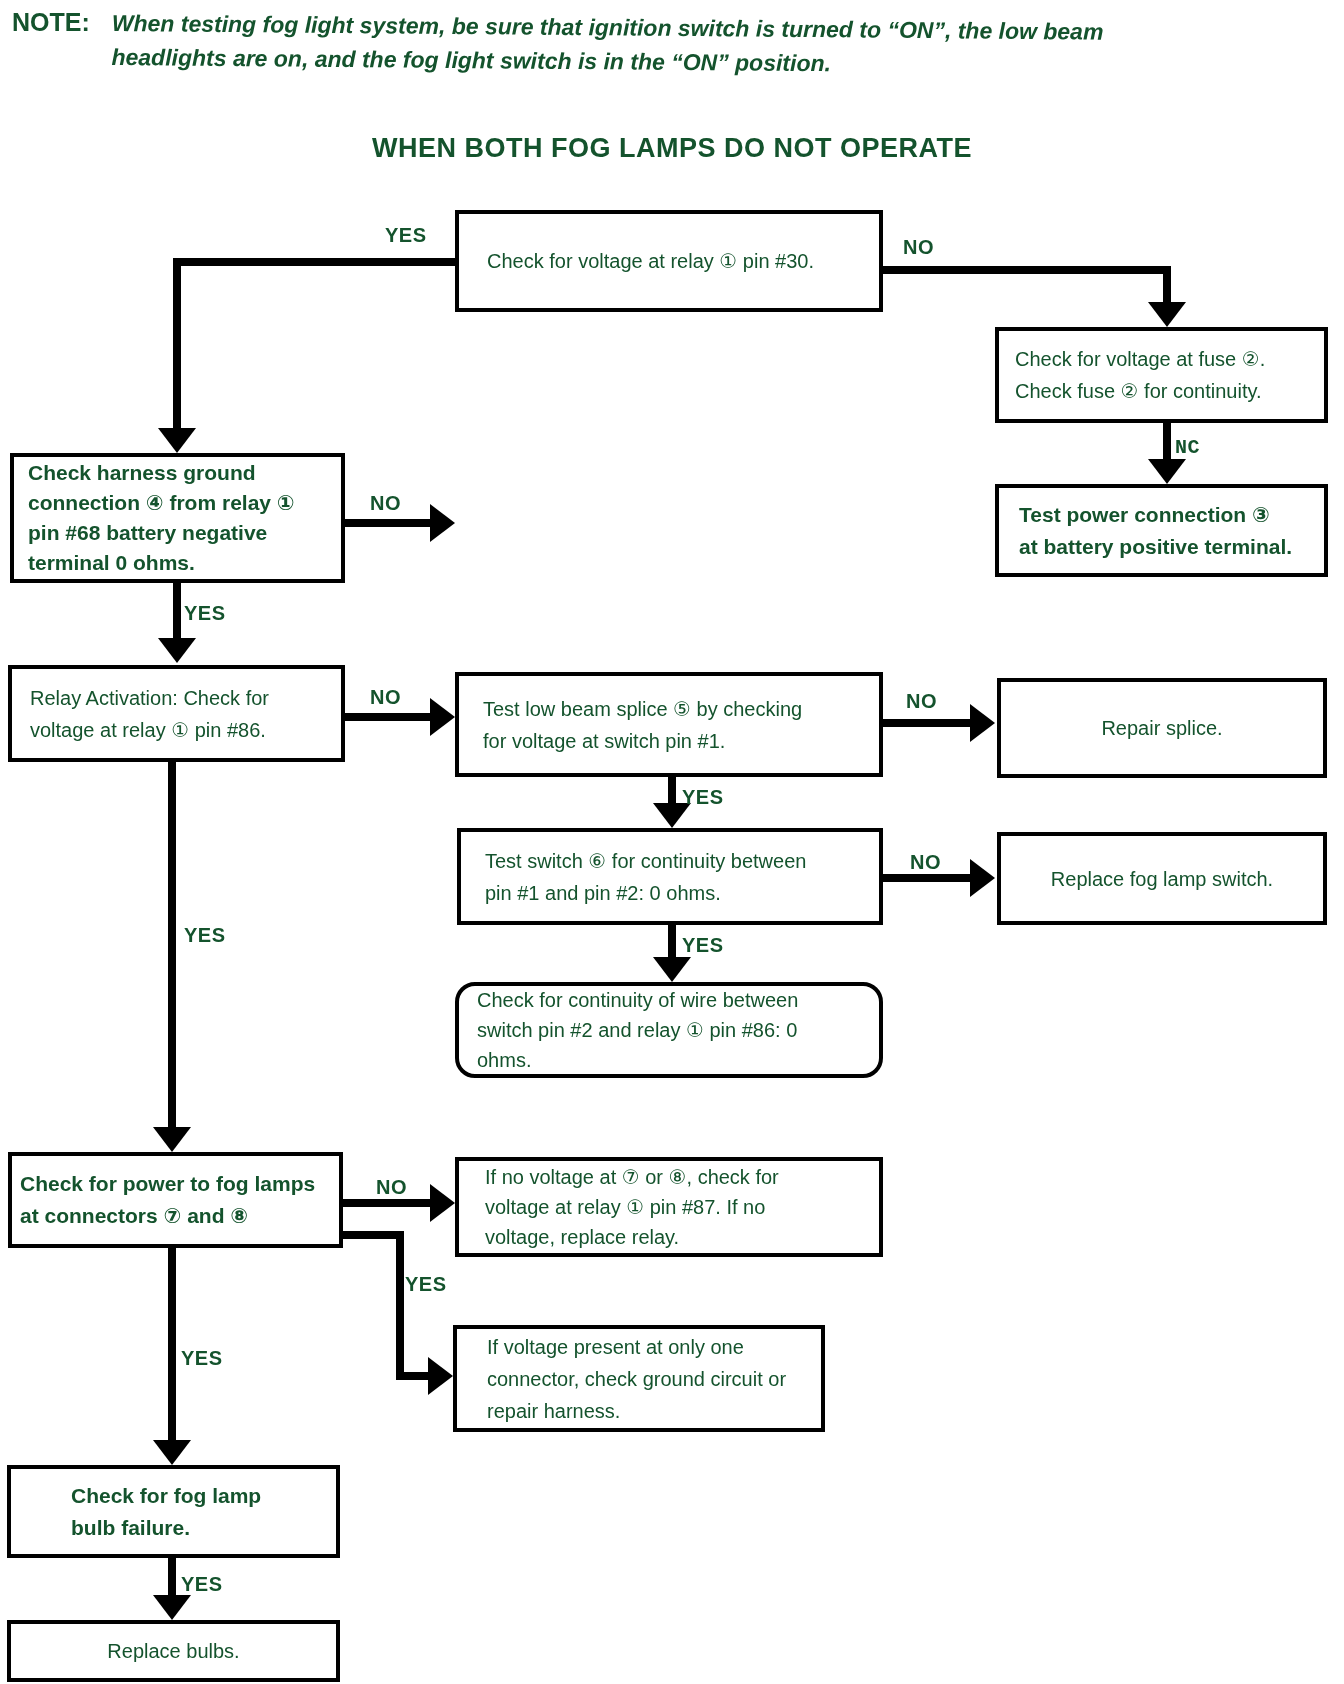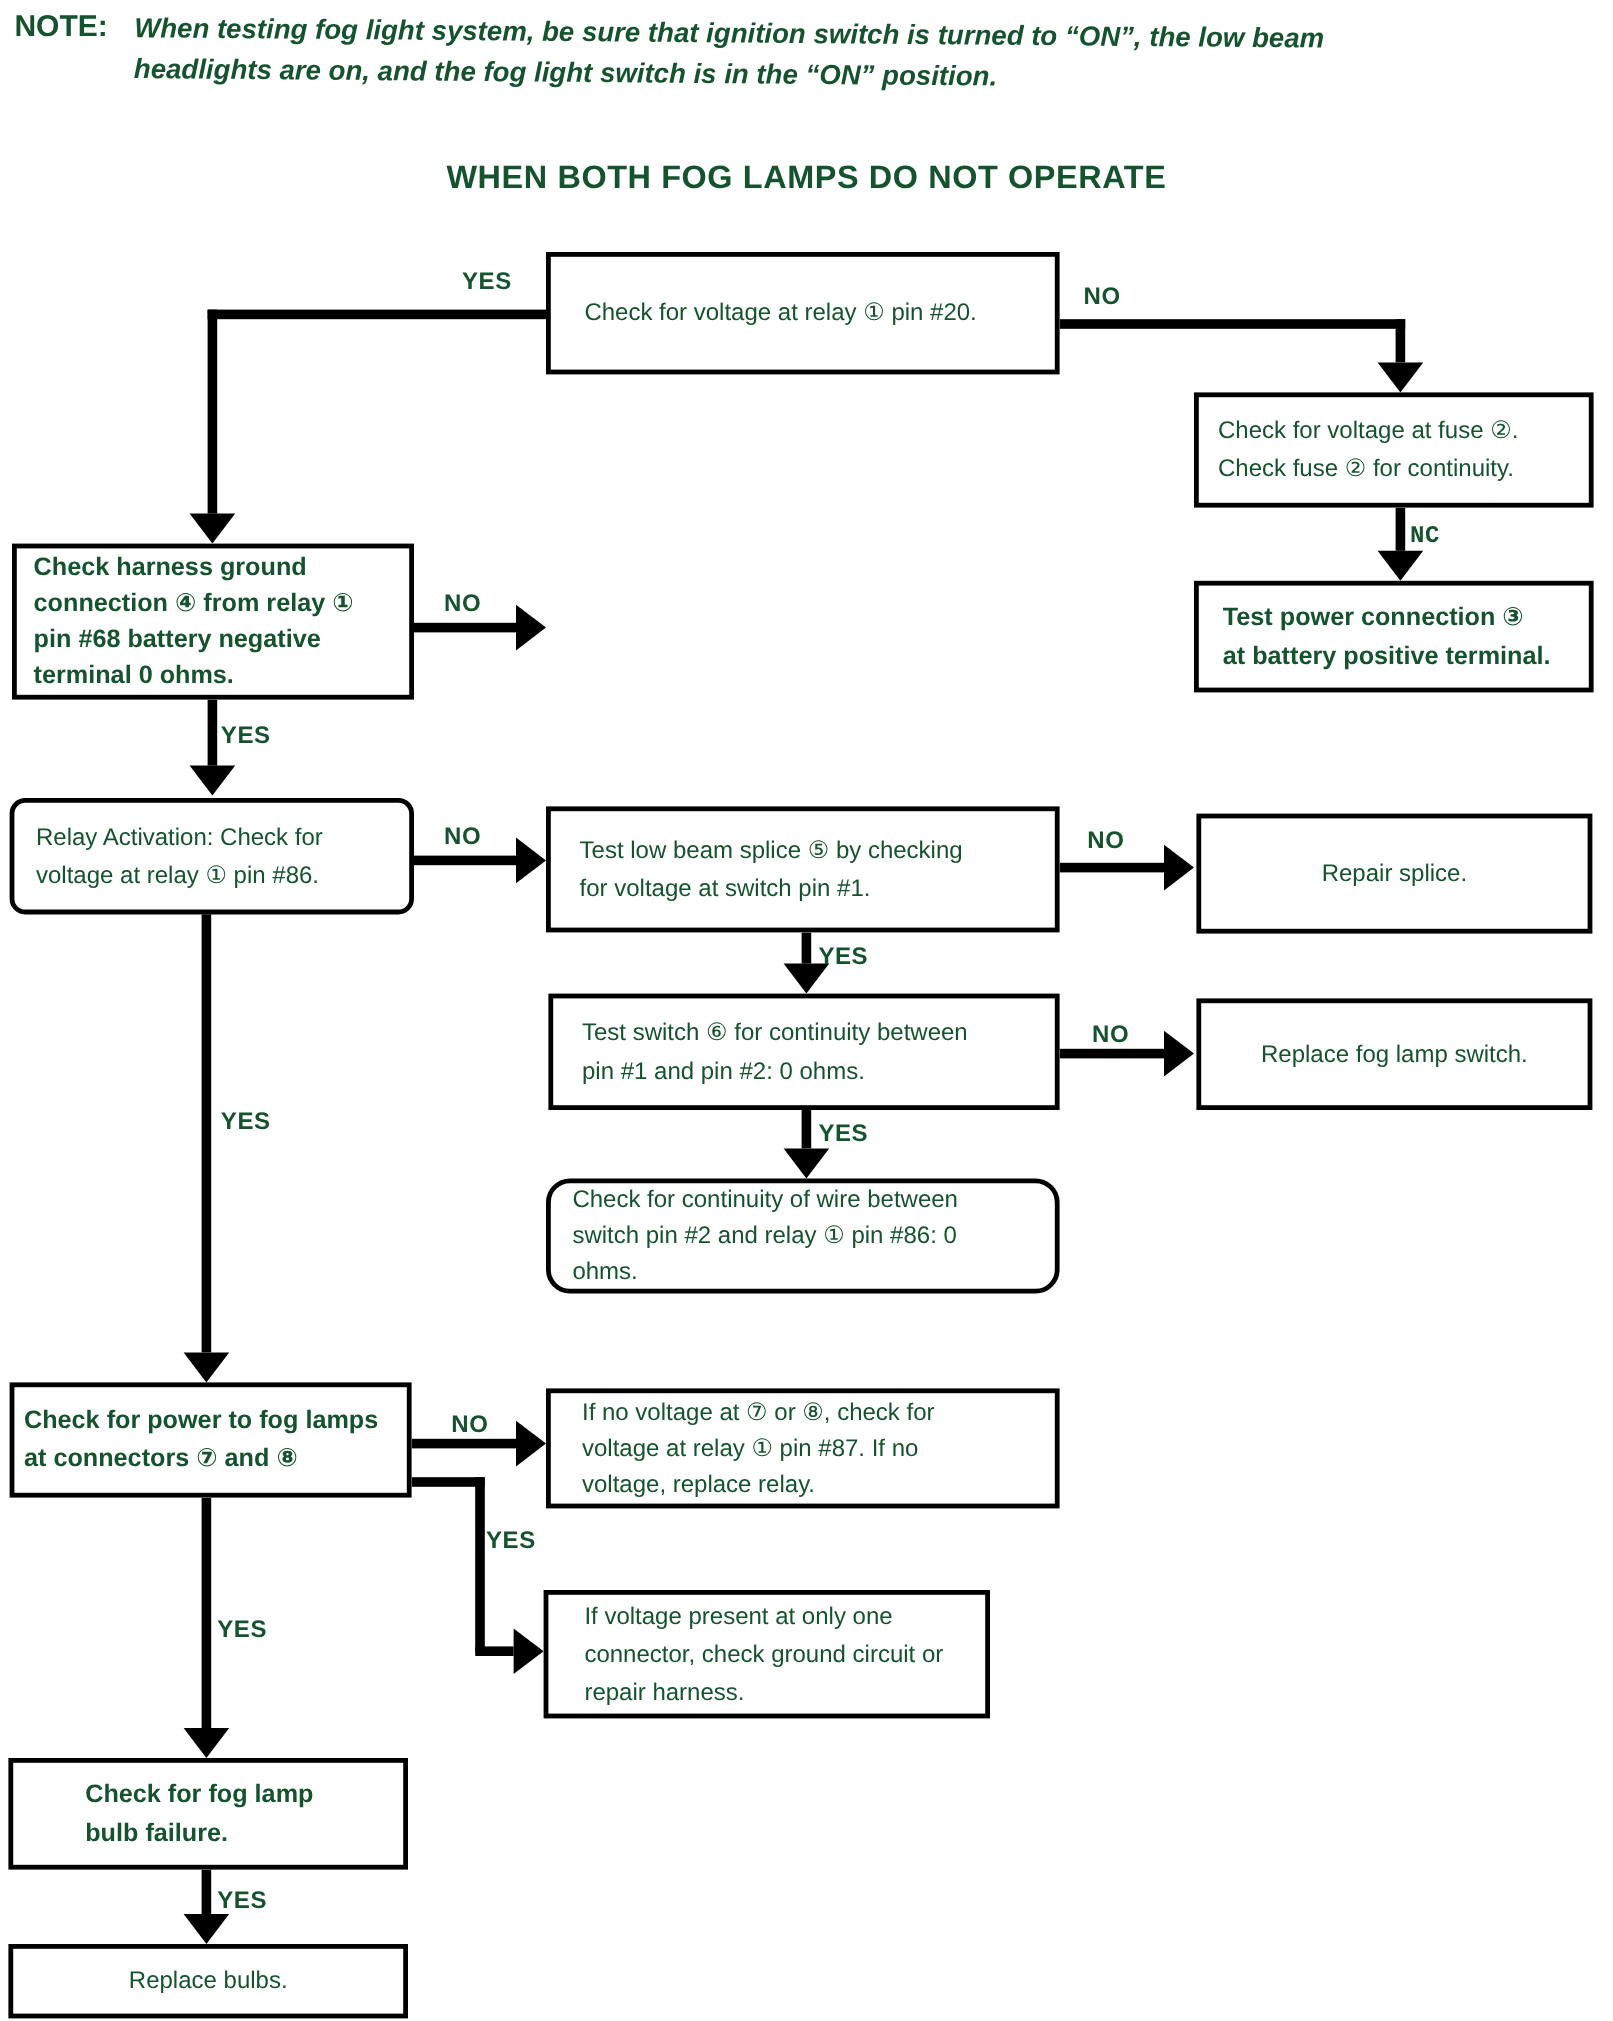--- a/index.html
+++ b/index.html
@@ -35,21 +35,21 @@
     border-left:25px solid #000;}
   
   .lbl{position:absolute;font-size:20px;font-weight:bold;letter-spacing:.5px;}
 
   
   #b-relay30   {left:455px;top:210px;width:428px;height:102px;padding-left:28px;}
   #b-fuse      {left:995px;top:327px;width:333px;height:96px;padding-left:16px;}
   #b-power3    {left:995px;top:484px;width:333px;height:93px;padding-left:20px;}
   #b-harness   {left:10px;top:453px;width:335px;height:130px;padding-left:14px;}
   #b-bolt      {left:455px;top:480px;width:428px;height:90px;padding-left:30px;}
-  #b-relay86   {left:8px;top:665px;width:337px;height:97px;padding-left:18px;border-radius:13px;}
+  #b-relay86   {left:8px;top:665px;width:337px;height:97px;padding-left:18px;}
   #b-splice    {left:455px;top:672px;width:428px;height:105px;padding-left:24px;}
   #b-repair    {left:997px;top:678px;width:330px;height:100px;}
   #b-switch6   {left:457px;top:828px;width:426px;height:97px;padding-left:24px;}
   #b-replswitch{left:997px;top:832px;width:330px;height:93px;}
   #b-cont      {left:455px;top:982px;width:428px;height:96px;padding-left:18px;border-radius:20px;}
   #b-powerfog  {left:8px;top:1152px;width:335px;height:96px;padding-left:8px;}
   #b-ifnovolt  {left:455px;top:1157px;width:428px;height:100px;padding-left:26px;}
   #b-ifvolt    {left:453px;top:1325px;width:372px;height:107px;padding-left:30px;}
   #b-bulb      {left:7px;top:1465px;width:333px;height:93px;padding-left:60px;}
   #b-replbulbs {left:7px;top:1620px;width:333px;height:62px;}
@@ -178,21 +178,21 @@
 
   <div class="vline" id="ln-rail2"></div>
   <div class="ah-down" id="ah-rail2"></div>
   <div class="lbl" id="lbl-yes5">YES</div>
 
   <div class="vline" id="ln-yes6-v"></div>
   <div class="ah-down" id="ah-yes6"></div>
   <div class="lbl" id="lbl-yes6">YES</div>
 
   <div class="node" id="b-relay30">
-    <span class="txt">Check for voltage at relay ① pin #20.</span>
+    <span class="txt">Check for voltage at relay ① pin #30.</span>
   </div>
   <div class="node" id="b-fuse">
     <span class="txt">Check for voltage at fuse ②.
 Check fuse ② for continuity.</span>
   </div>
   <div class="node bold" id="b-power3">
     <span class="txt">Test power connection ③
 at battery positive terminal.</span>
   </div>
   <div class="node bold tight" id="b-harness">

